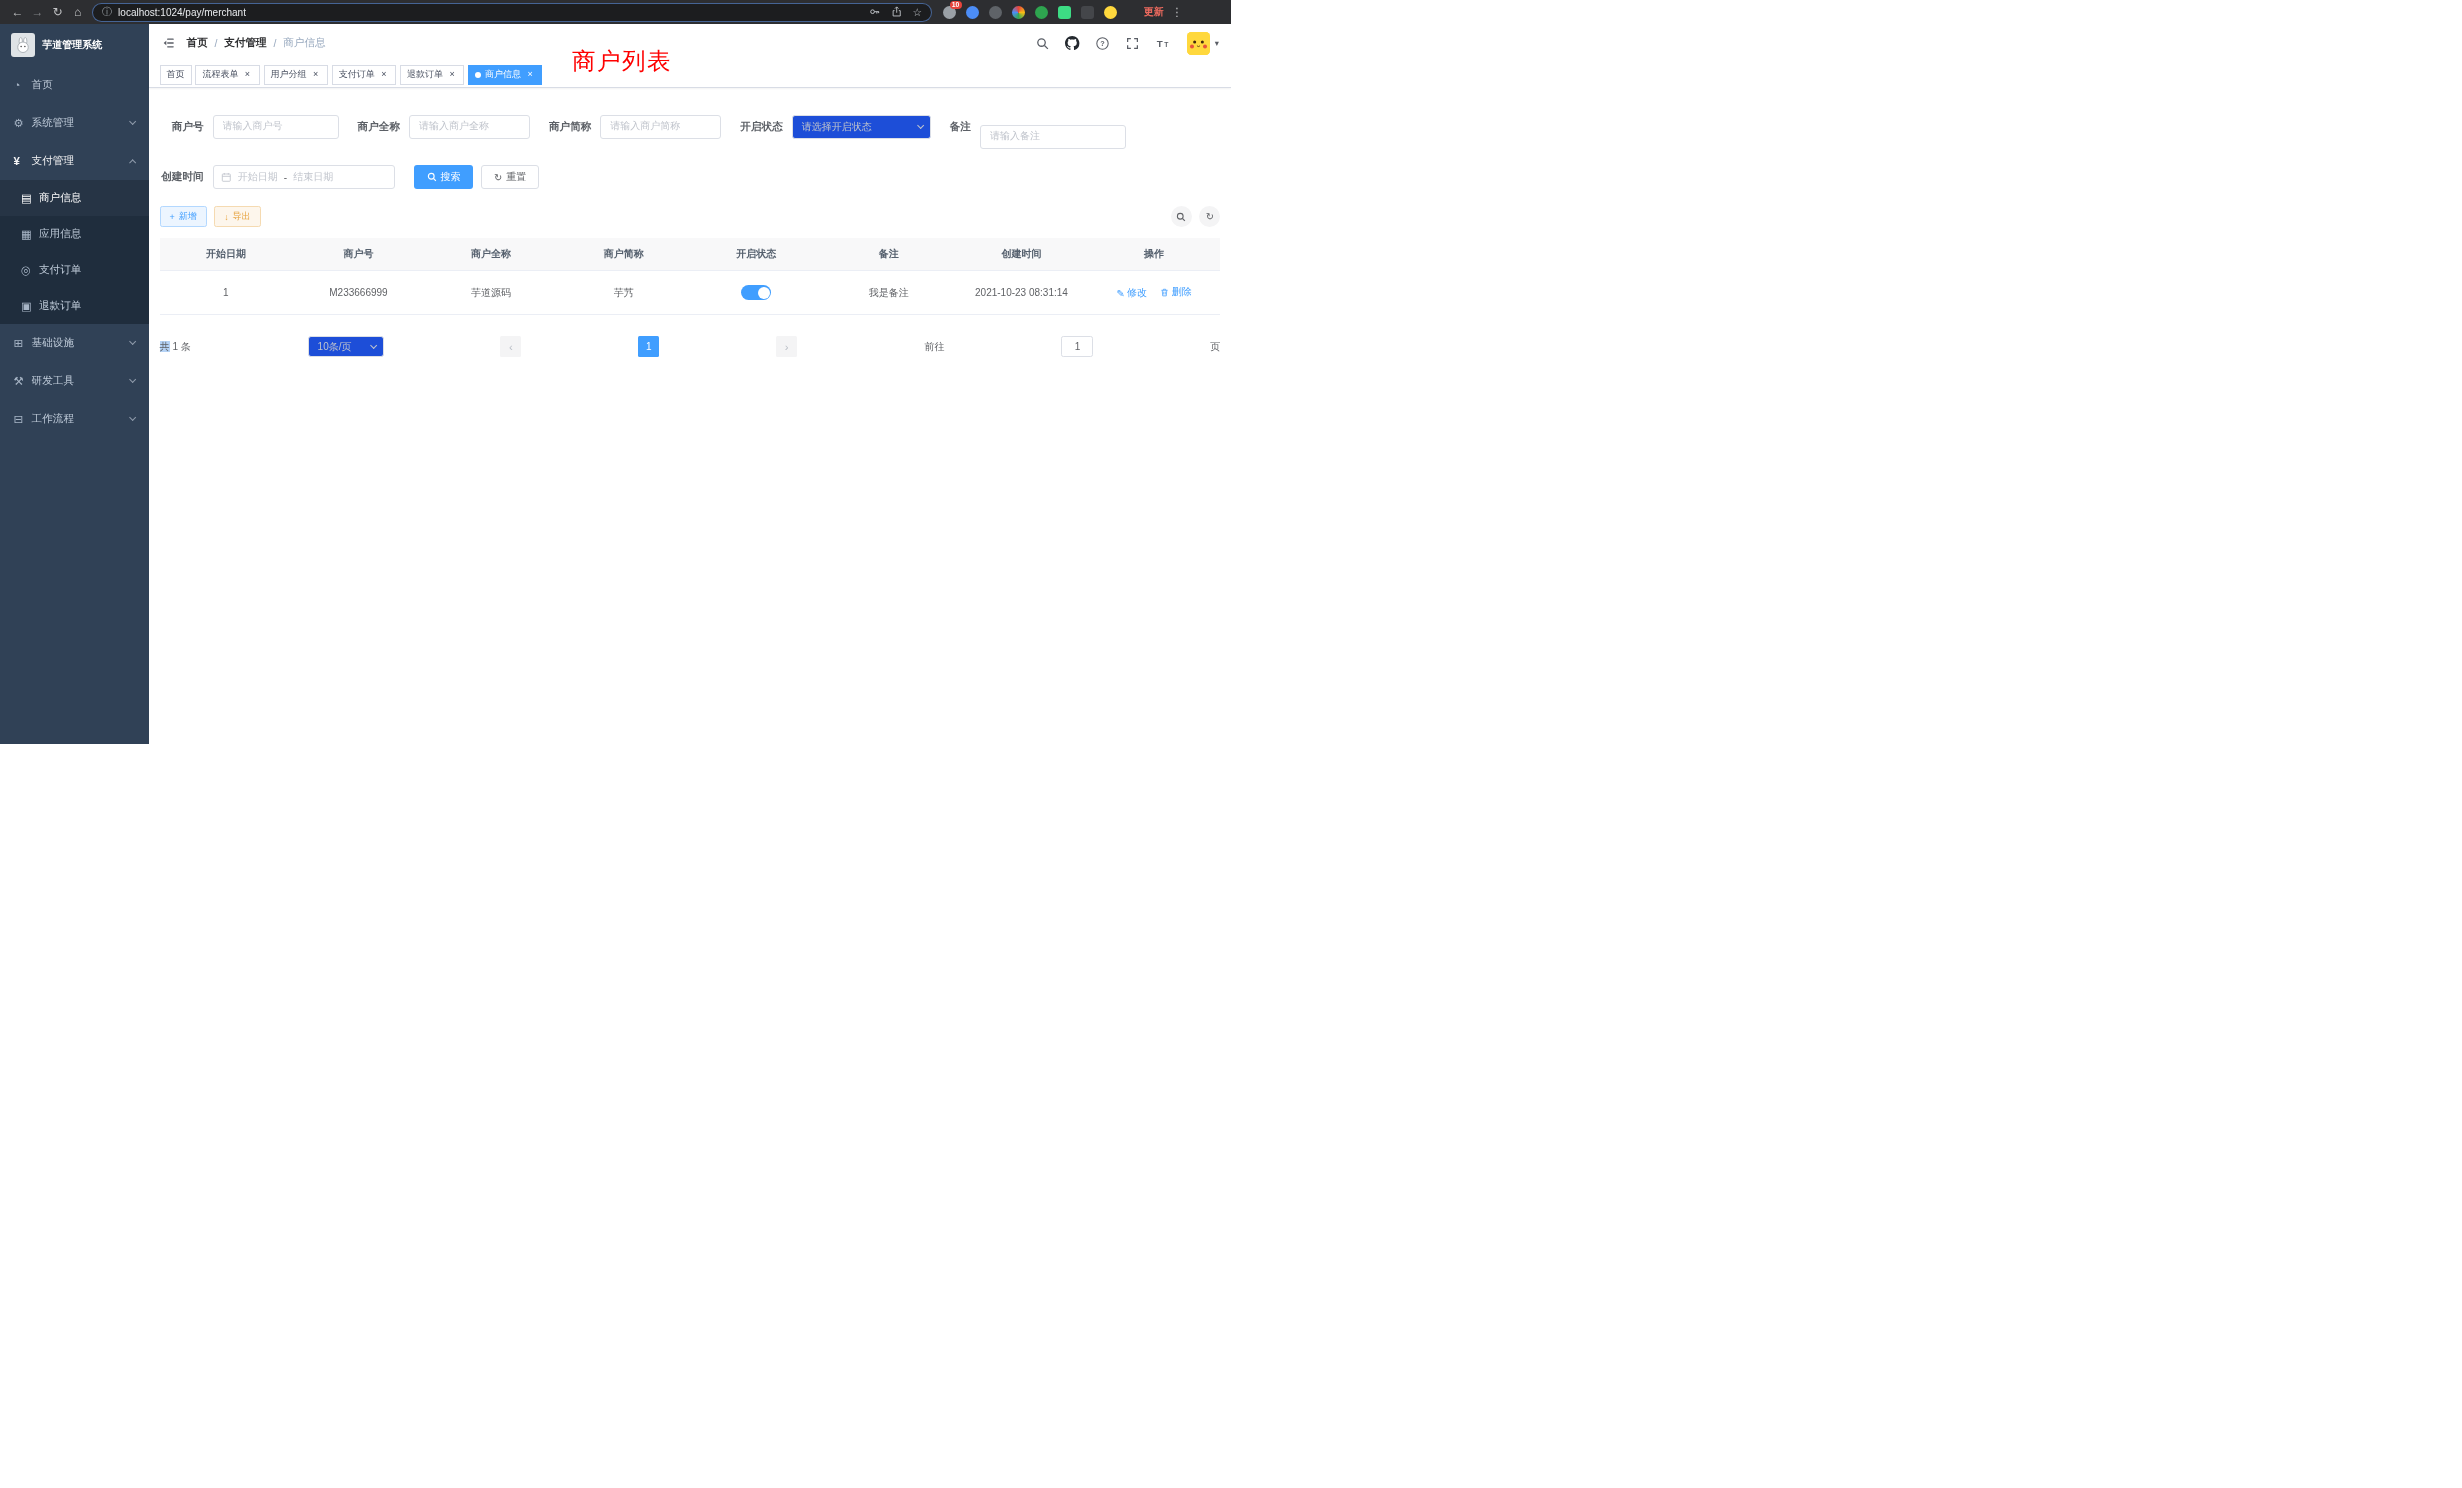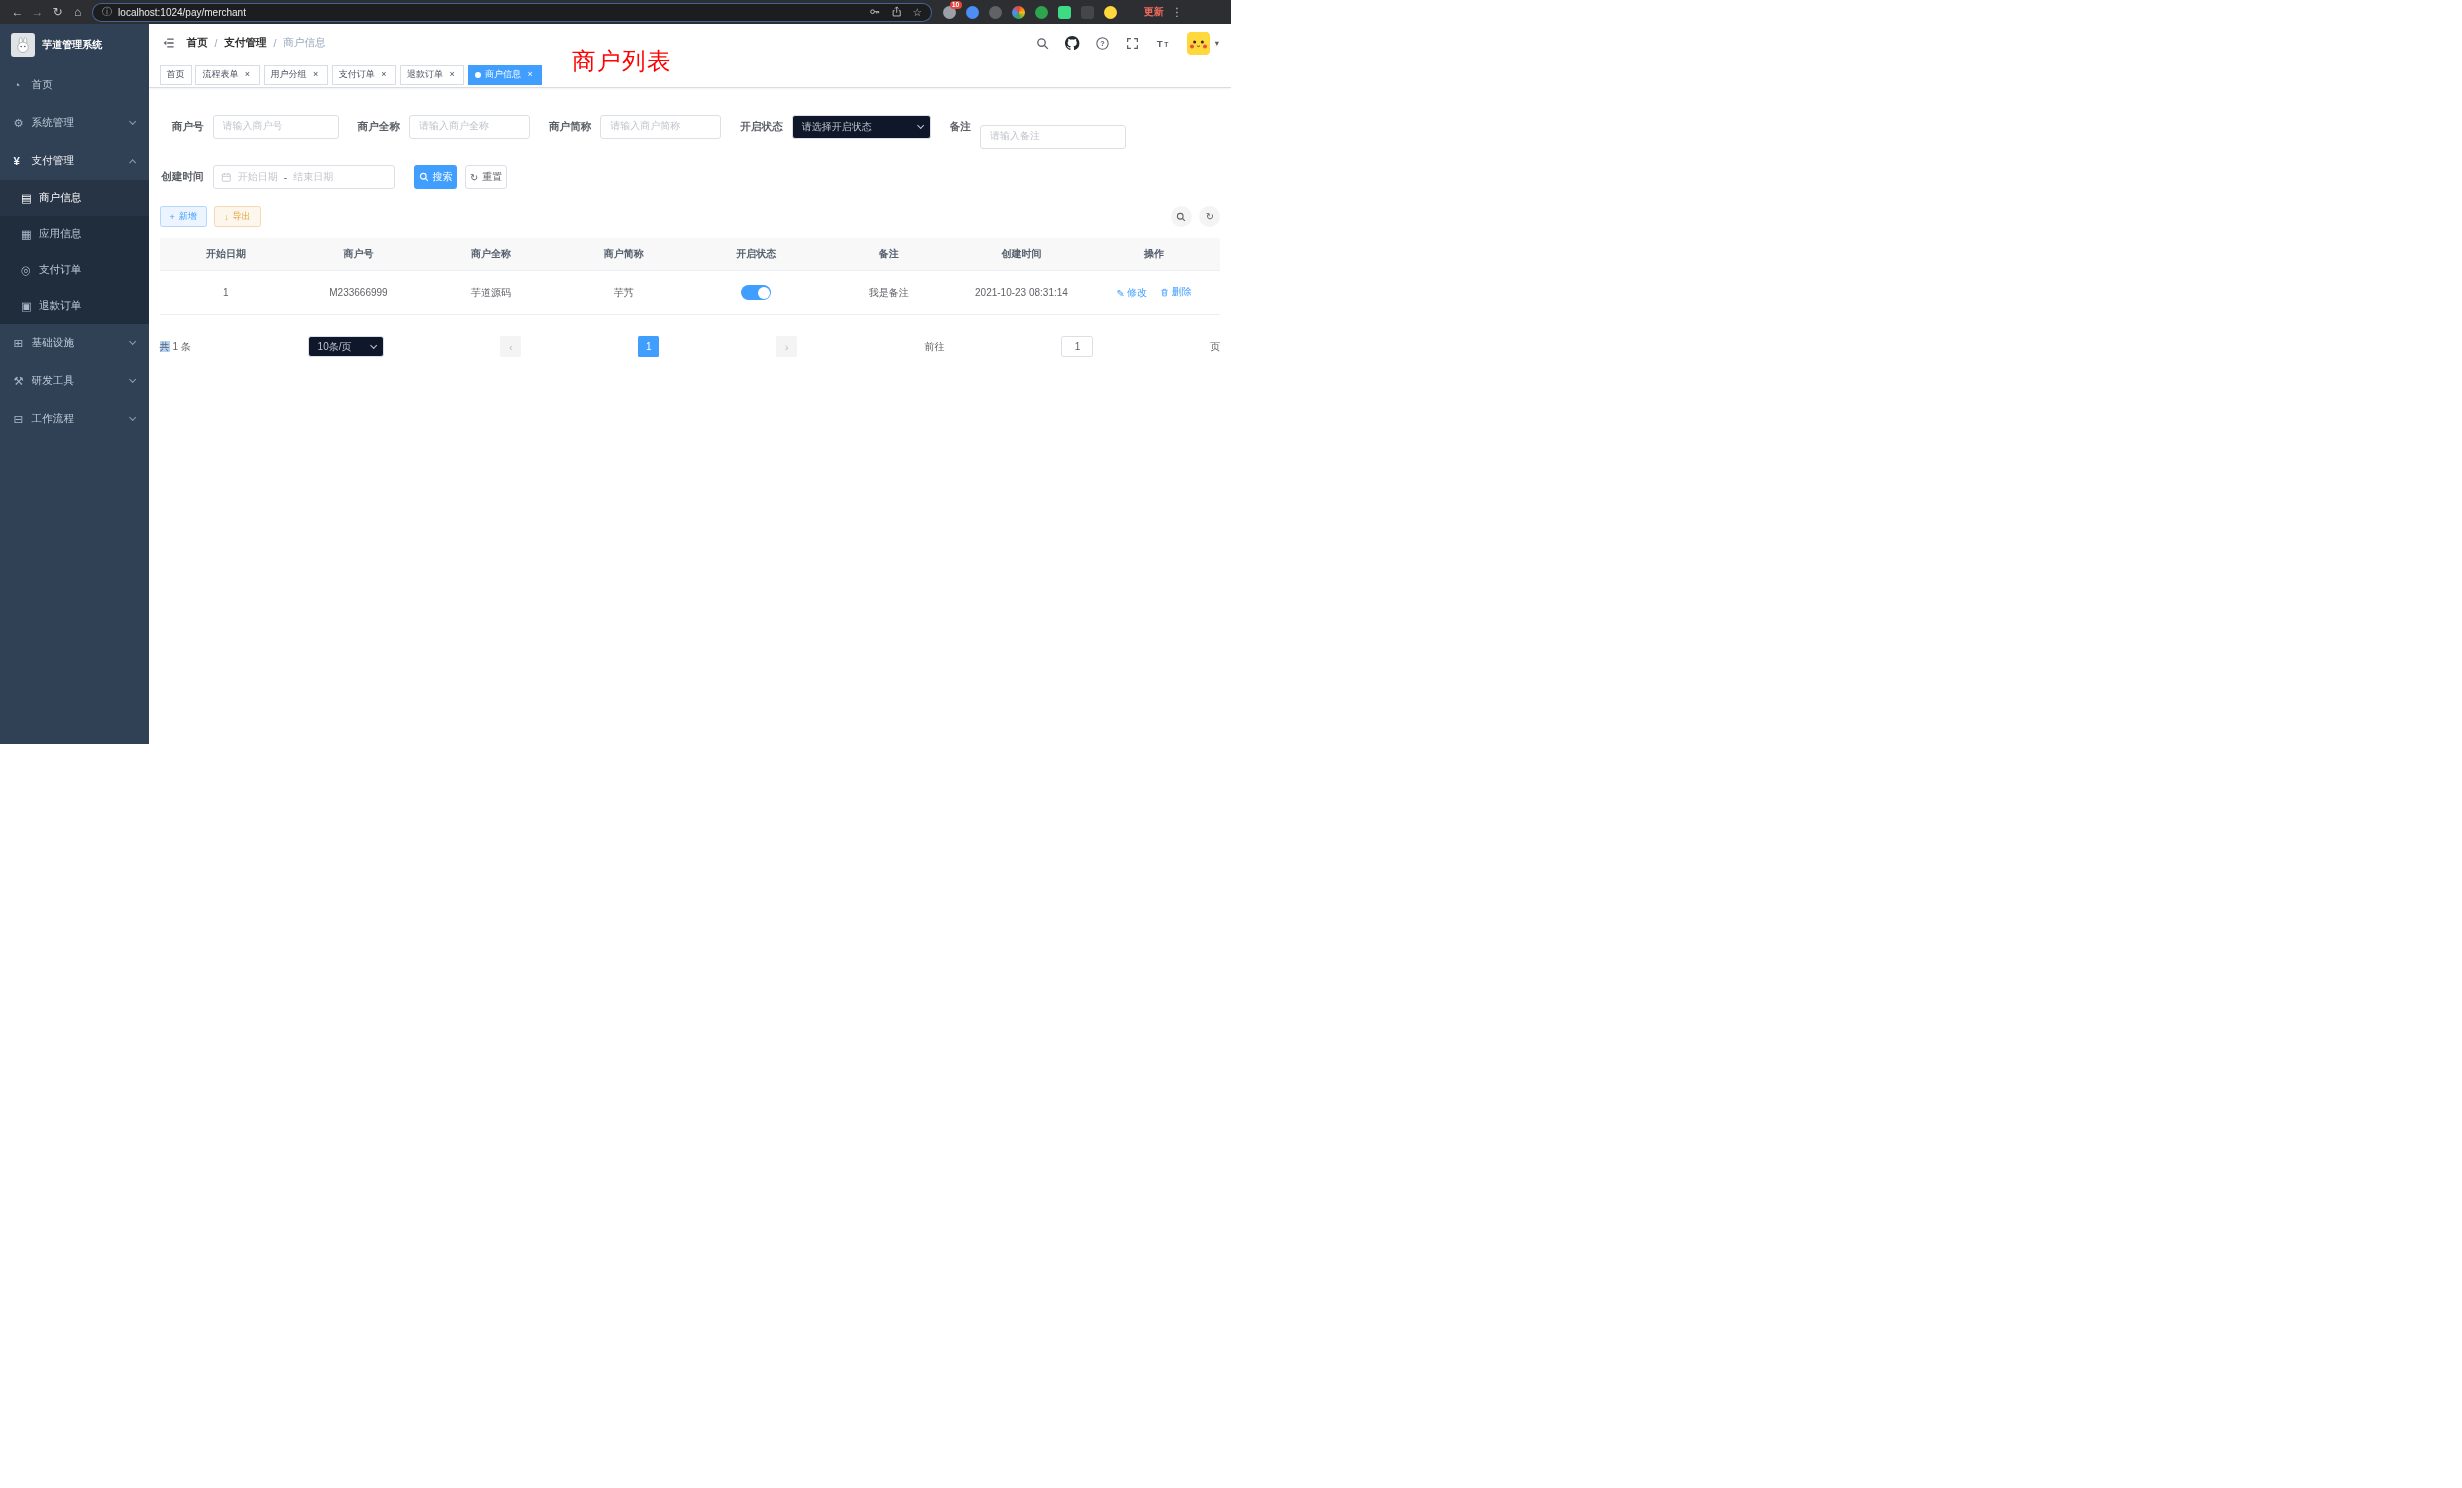--- a/index.html
+++ b/index.html
@@ -60,25 +60,25 @@
 
   .content { padding:16.7px 10.6px 0; flex:1; }
 
   
   .frow { display:flex; align-items:center; margin-bottom:16.7px; font-size:10.6px; }
   .fitem { display:flex; align-items:center; margin-right:19px; }
   .flabel { color:#5c6066; font-weight:700; margin-right:9px; white-space:nowrap; }
   .flabel.first { width:44px; text-align:right; }
   input.el-input { height:24px; border:0.8px solid #dcdfe6; border-radius:3px; padding:0 9px; font-size:10px; color:#606266; outline:none; font-family:Liberation Mono, monospace; }
   input.el-input::placeholder { color:#c0c4cc; }
-  .el-select { height:24px; border:0.8px solid #dcdfe6; border-radius:3px; padding:0 6px 0 9px; font-size:10px; color:#c0c4cc; display:flex; align-items:center; justify-content:space-between; cursor:pointer; background:#0f172a; }
+  .el-select { height:24px; border:0.8px solid #dcdfe6; border-radius:3px; padding:0 6px 0 9px; font-size:10px; color:#c0c4cc; display:flex; align-items:center; justify-content:space-between; cursor:pointer; background:#1d4ed8; }
   .sel-chev { width:5.3px; height:5.3px; border-right:1px solid #c0c4cc; border-bottom:1px solid #c0c4cc; transform:rotate(45deg); margin-top:-2.3px; }
   .date-range { width:182px; height:24px; border:0.8px solid #dcdfe6; border-radius:3px; display:flex; align-items:center; padding:0 7.6px; gap:6px; font-size:10px; color:#c0c4cc; background:#fff; cursor:pointer; }
   .date-range .dsep { color:#606266; }
-  .btn { height:24px; border-radius:3px; font-size:10px; display:inline-flex; align-items:center; gap:3.8px; padding:0 4px; cursor:pointer; border:0.8px solid transparent; font-family:inherit; }
+  .btn { height:24px; border-radius:3px; font-size:10px; display:inline-flex; align-items:center; gap:3.8px; padding:0 12px; cursor:pointer; border:0.8px solid transparent; font-family:inherit; }
   .btn-primary { background:#409eff; color:#fff; }
   .btn-plain { background:#fff; border-color:#dcdfe6; color:#606266; }
   .btn-mini { height:21px; font-size:9px; padding:0 9px; border-radius:2.3px; }
   .btn-add { background:#ecf5ff; border-color:#b3d8ff; color:#409eff; }
   .btn-export { background:#fdf6ec; border-color:#f5dab1; color:#e6a23c; }
 
   .toolbar-row { display:flex; align-items:center; margin:1.5px 0 10.6px; }
   .toolbar-row .gap { width:7.6px; }
   .right-tools { margin-left:auto; display:flex; gap:7.6px; }
   .circle-btn { width:21px; height:21px; border-radius:50%; background:#f4f4f5; color:#606266; display:flex; align-items:center; justify-content:center; cursor:pointer; font-size:10px; }

